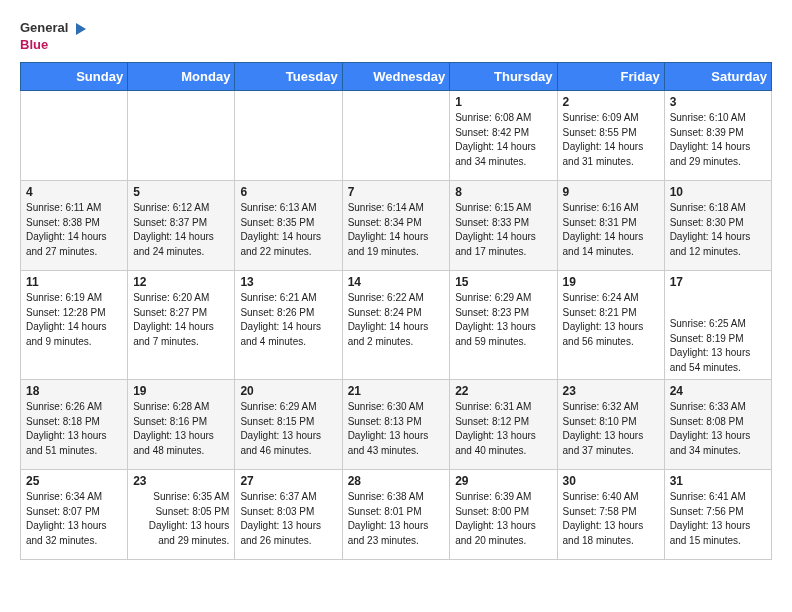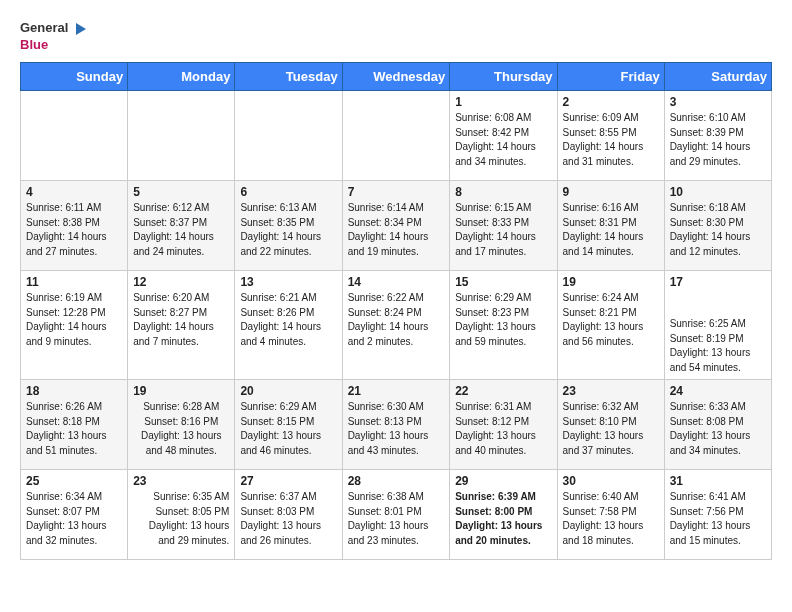--- a/index.html
+++ b/index.html
@@ -240,21 +240,21 @@
       <tr>
         <td>
           <div class="day-number">18</div>
           <div class="day-info" style="white-space: pre-line;">Sunrise: 6:26 AM
 Sunset: 8:18 PM
 Daylight: 13 hours
 and 51 minutes.</div>
         </td>
         <td>
           <div class="day-number">19</div>
-          <div class="day-info" style="white-space: pre-line; text-align: center;">Sunrise: 6:28 AM
+          <div class="day-info" style="white-space: pre-line;">Sunrise: 6:28 AM
 Sunset: 8:16 PM
 Daylight: 13 hours
 and 48 minutes.</div>
         </td>
         <td>
           <div class="day-number">20</div>
           <div class="day-info" style="white-space: pre-line;">Sunrise: 6:29 AM
 Sunset: 8:15 PM
 Daylight: 13 hours
 and 46 minutes.</div>
@@ -312,21 +312,21 @@
         </td>
         <td>
           <div class="day-number">28</div>
           <div class="day-info" style="white-space: pre-line;">Sunrise: 6:38 AM
 Sunset: 8:01 PM
 Daylight: 13 hours
 and 23 minutes.</div>
         </td>
         <td>
           <div class="day-number">29</div>
-          <div class="day-info" style="white-space: pre-line; font-weight: bold;">Sunrise: 6:39 AM
+          <div class="day-info" style="white-space: pre-line;">Sunrise: 6:39 AM
 Sunset: 8:00 PM
 Daylight: 13 hours
 and 20 minutes.</div>
         </td>
         <td>
           <div class="day-number">30</div>
           <div class="day-info" style="white-space: pre-line;">Sunrise: 6:40 AM
 Sunset: 7:58 PM
 Daylight: 13 hours
 and 18 minutes.</div>

